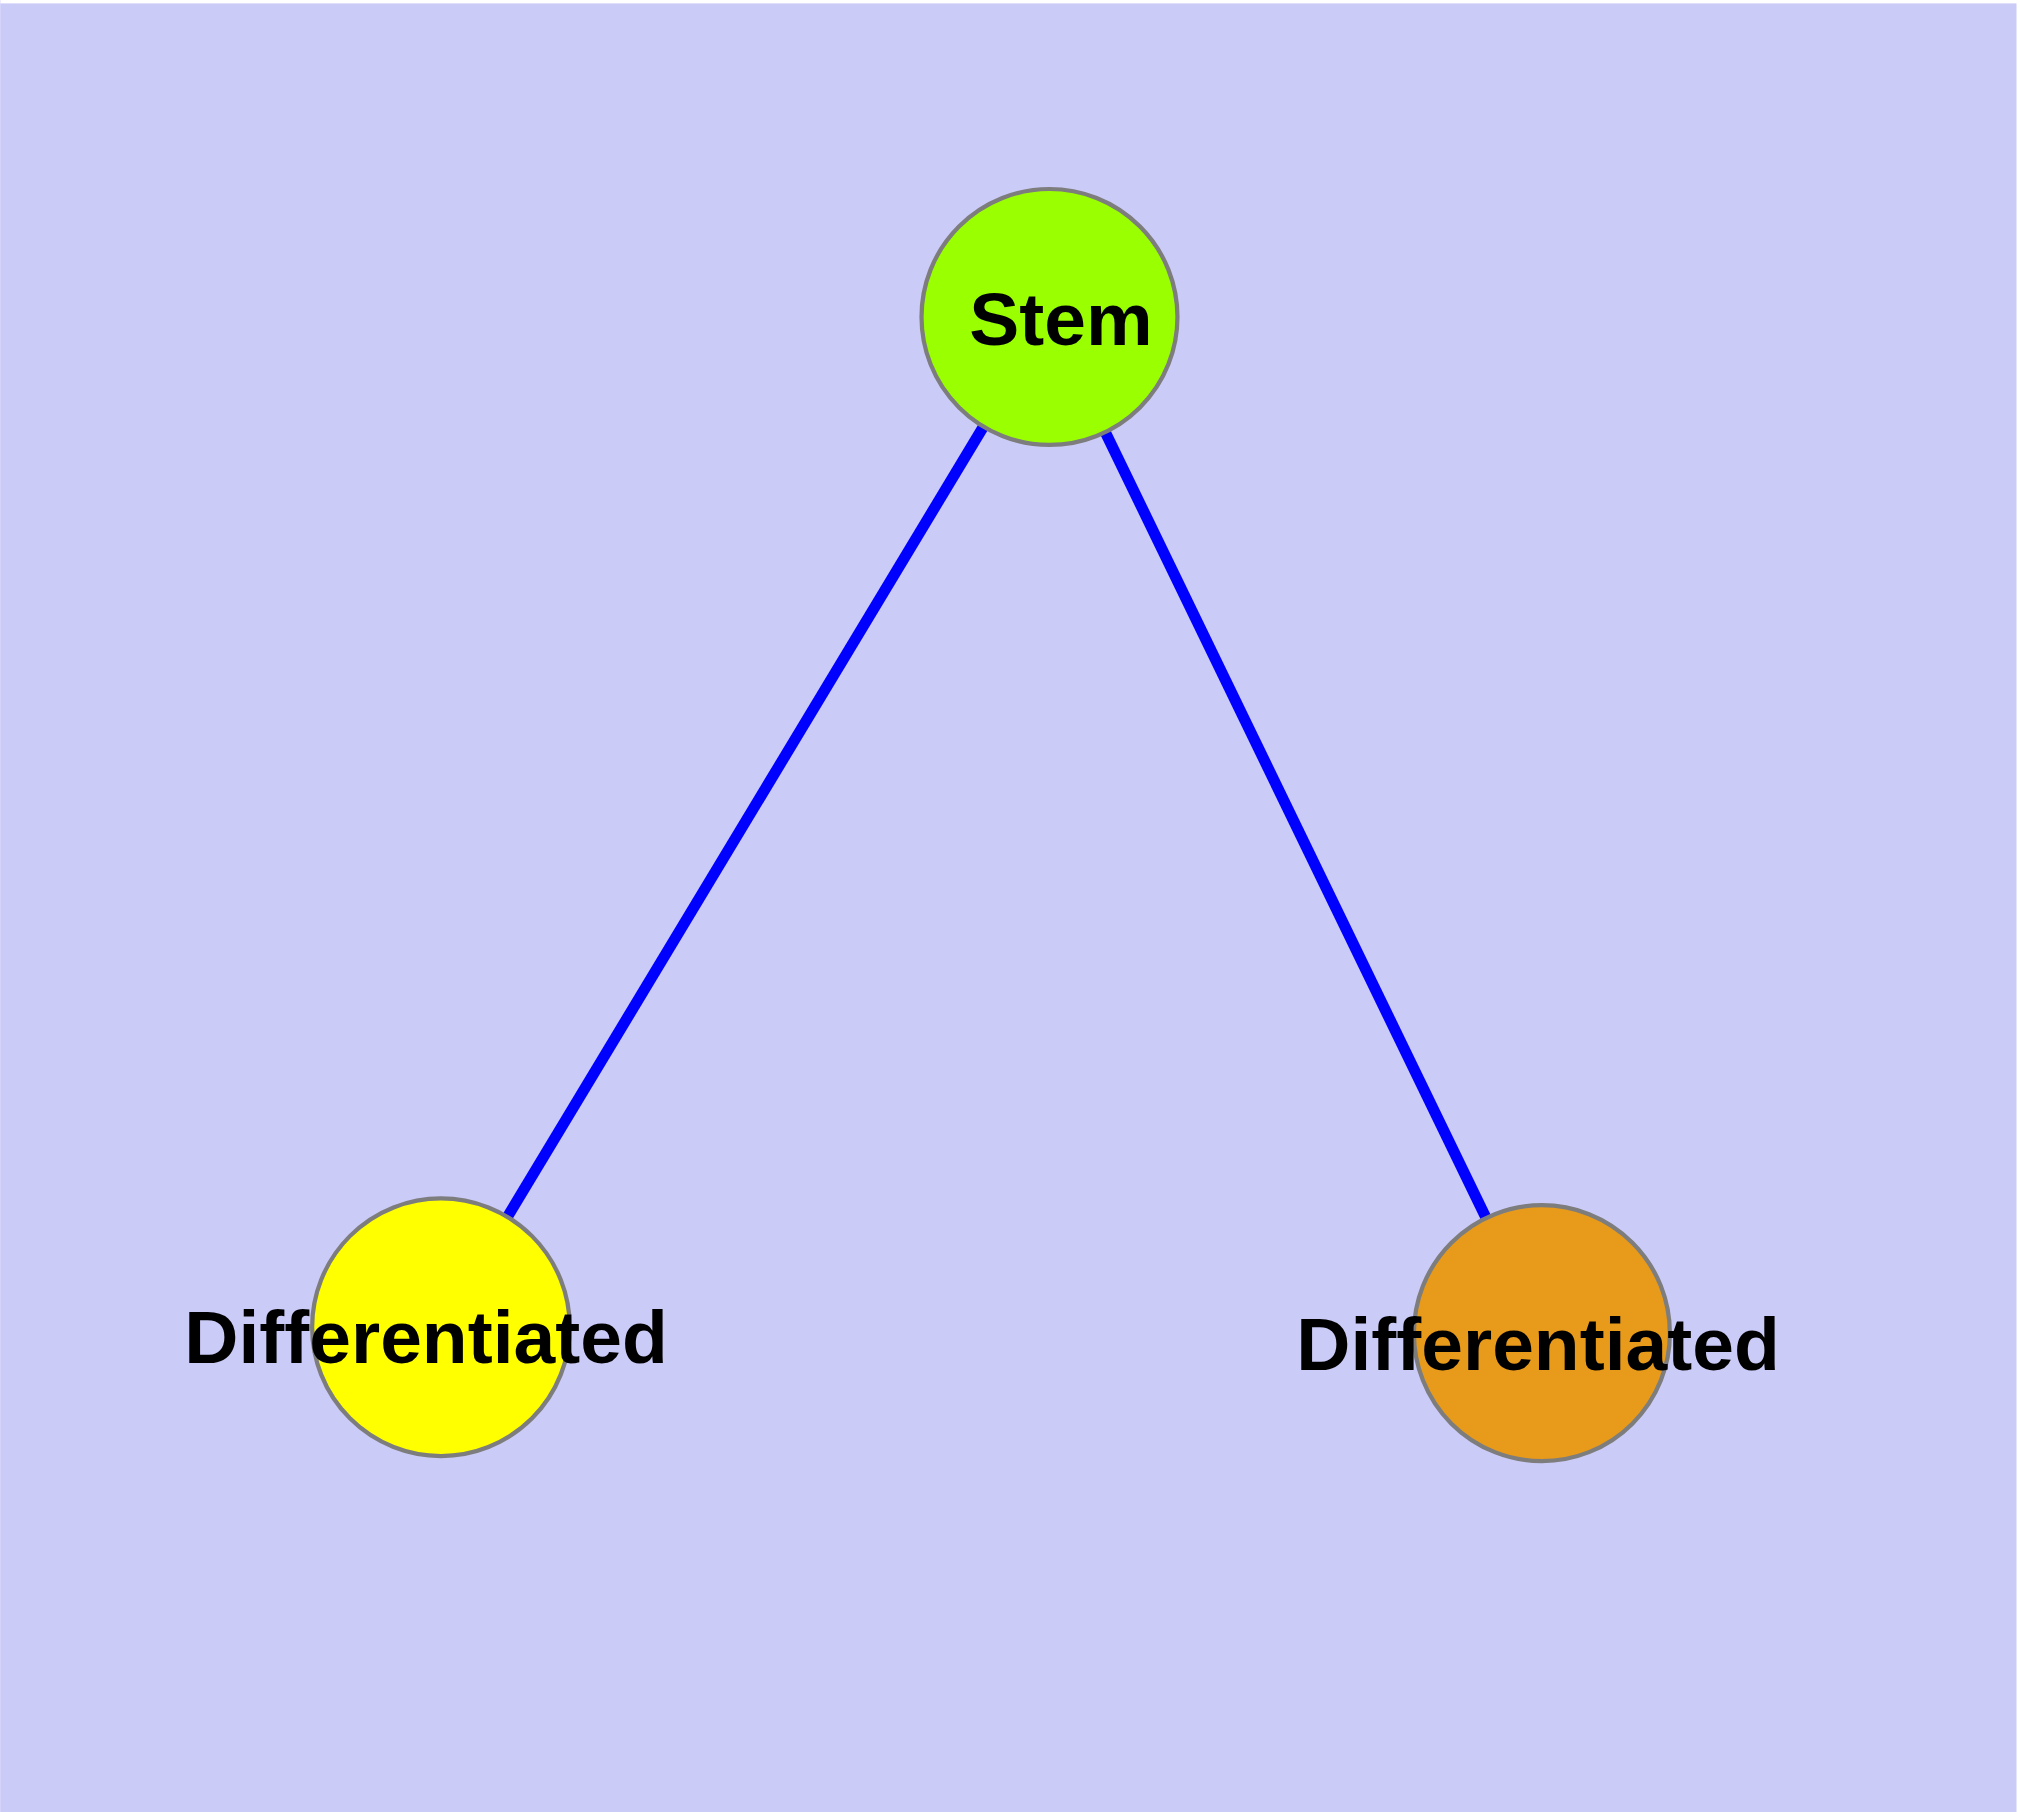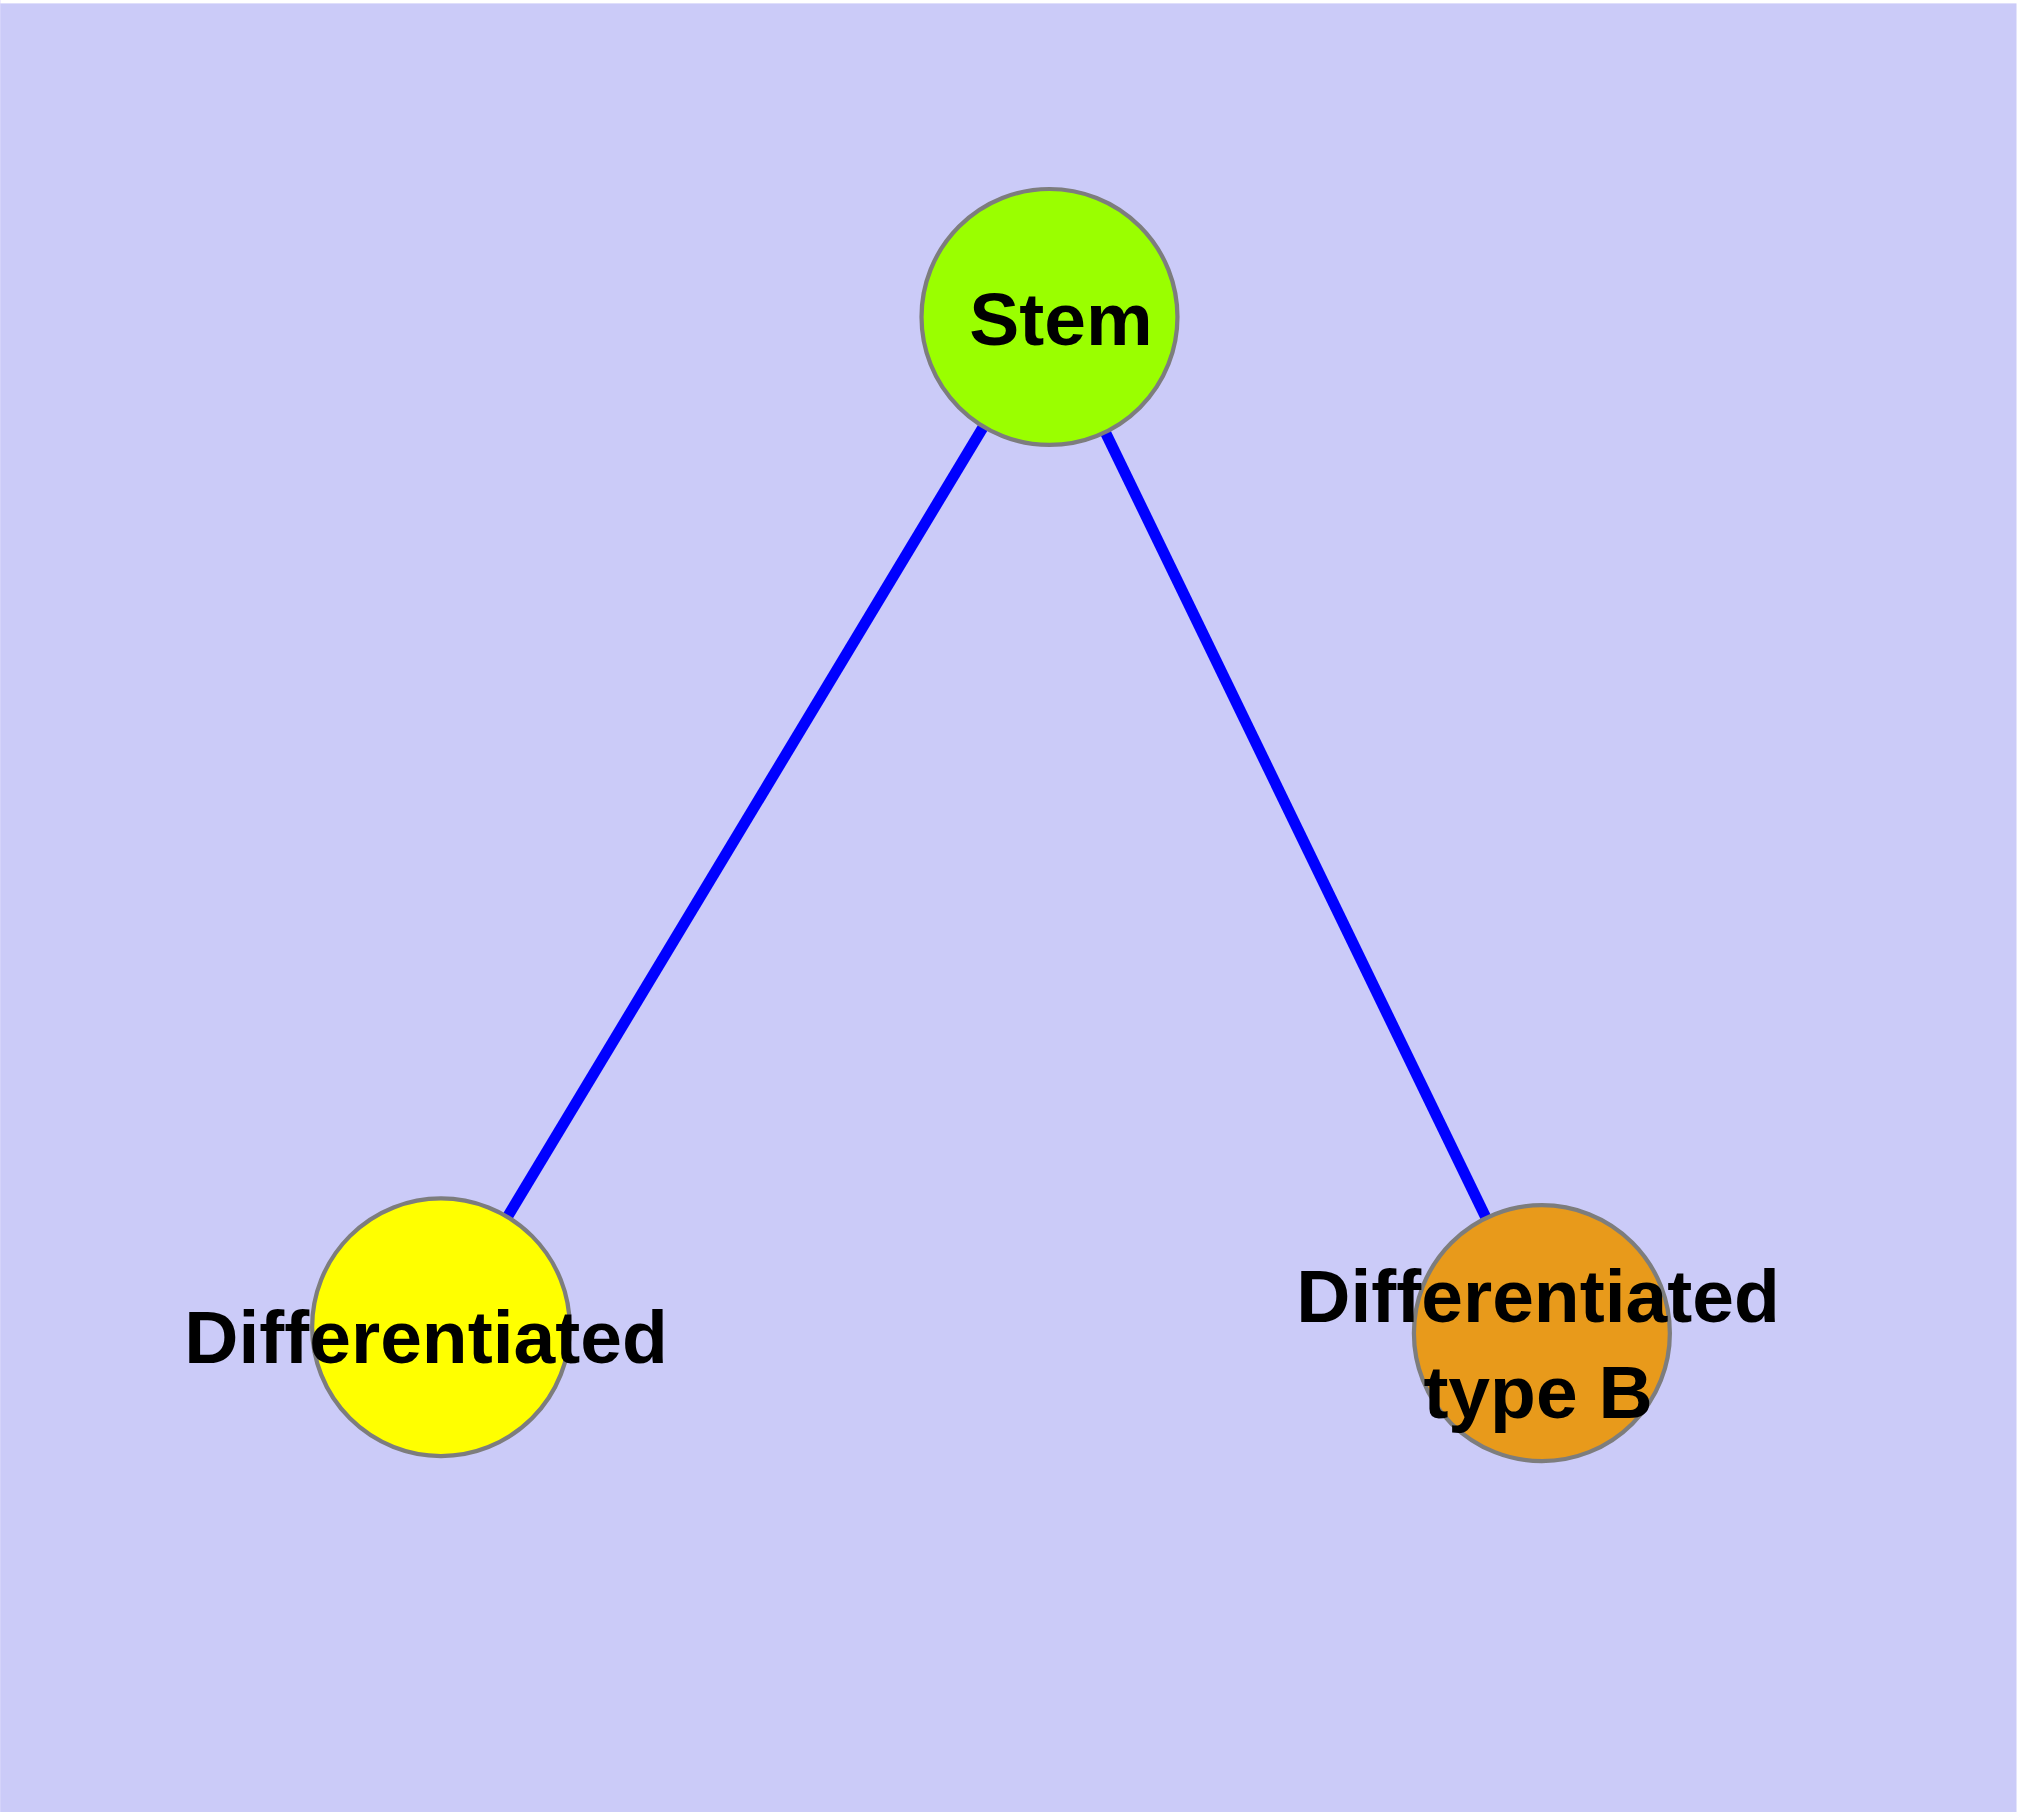--- a/index.html
+++ b/index.html
@@ -54,17 +54,16 @@
   </svg>
 
   <div class="node-label" style="left:1061px; top:319px;">Stem</div>
 
   <div class="node-label" style="left:426px; top:1337px;">
     <div>Differentiated</div>
   </div>
 
   <div class="node-label" style="left:1538px; top:1344px;">
     <div>Differentiated</div>
-    <div>type B</div>
   </div>
 
 </div>
 
 
 </body></html>

